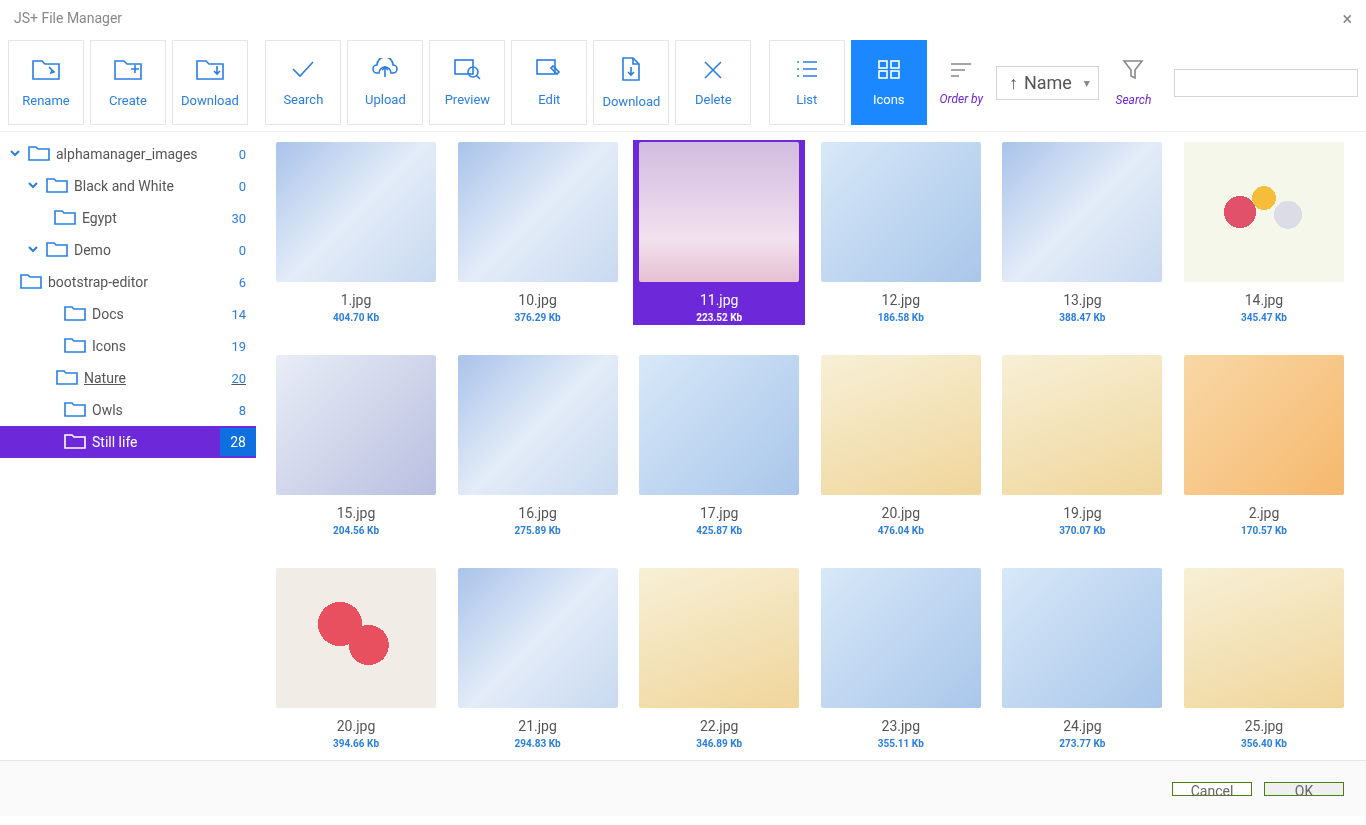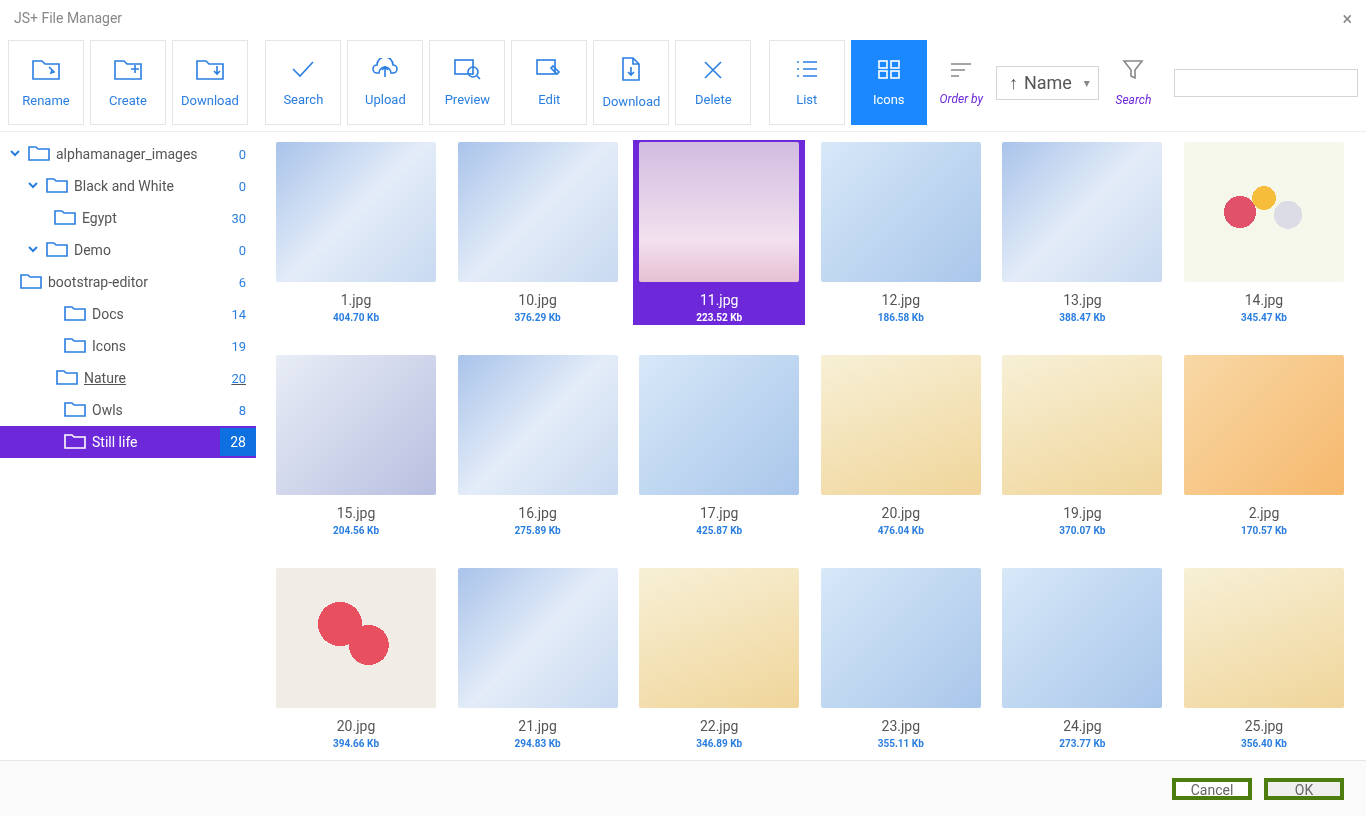--- a/index.html
+++ b/index.html
@@ -46,21 +46,21 @@
   .tile { width: 172px; display: flex; flex-direction: column; align-items: center; padding: 2px; }
   .thumb { width: 160px; height: 140px; background: #c9dbf0; border-radius: 2px; }
   .fname { margin-top: 10px; font-size: 14px; color: #555; }
   .fsize { margin-top: 4px; font-size: 10px; color: #2a7ee0; font-weight: bold; }
   .tile.selected { background: #6d28d9; }
   .tile.selected .fname, .tile.selected .fsize { color: #fff; }
   .footer {
     height: 56px; border-top: 1px solid #e5e5e5; background: #fafafa; display: flex; align-items: center; justify-content: flex-end;
     gap: 12px; padding: 0 22px;
   }
-  .footer button { height: 22px; min-width: 80px; border: 4px solid #4d7c0f; background: #fff; color: #666; font-size: 14px; cursor: pointer; }
+  .footer button { height: 14px; min-width: 80px; border: 1px solid #4d7c0f; background: #fff; color: #666; font-size: 14px; cursor: pointer; }
   .footer button.ok { background: #efefef; }
   
   .content::-webkit-scrollbar { width: 14px; }
   .content::-webkit-scrollbar-thumb { background: #c9c9c9; }
   
   .th-a { background: linear-gradient(135deg,#a9c3ea 0%,#e3ecf8 50%,#c8d9f0 100%); }
   .th-b { background: linear-gradient(180deg,#d2bce1 0%,#f2e1ee 70%,#e6bfd2 100%); }
   .th-c { background: linear-gradient(135deg,#d7e8f8 0%,#a9c6ea 100%); }
   .th-d { background: linear-gradient(160deg,#f7f0d6 0%,#f0d59a 100%); }
   .th-e { background: linear-gradient(135deg,#f8d8a6 0%,#f6b86d 100%); }

